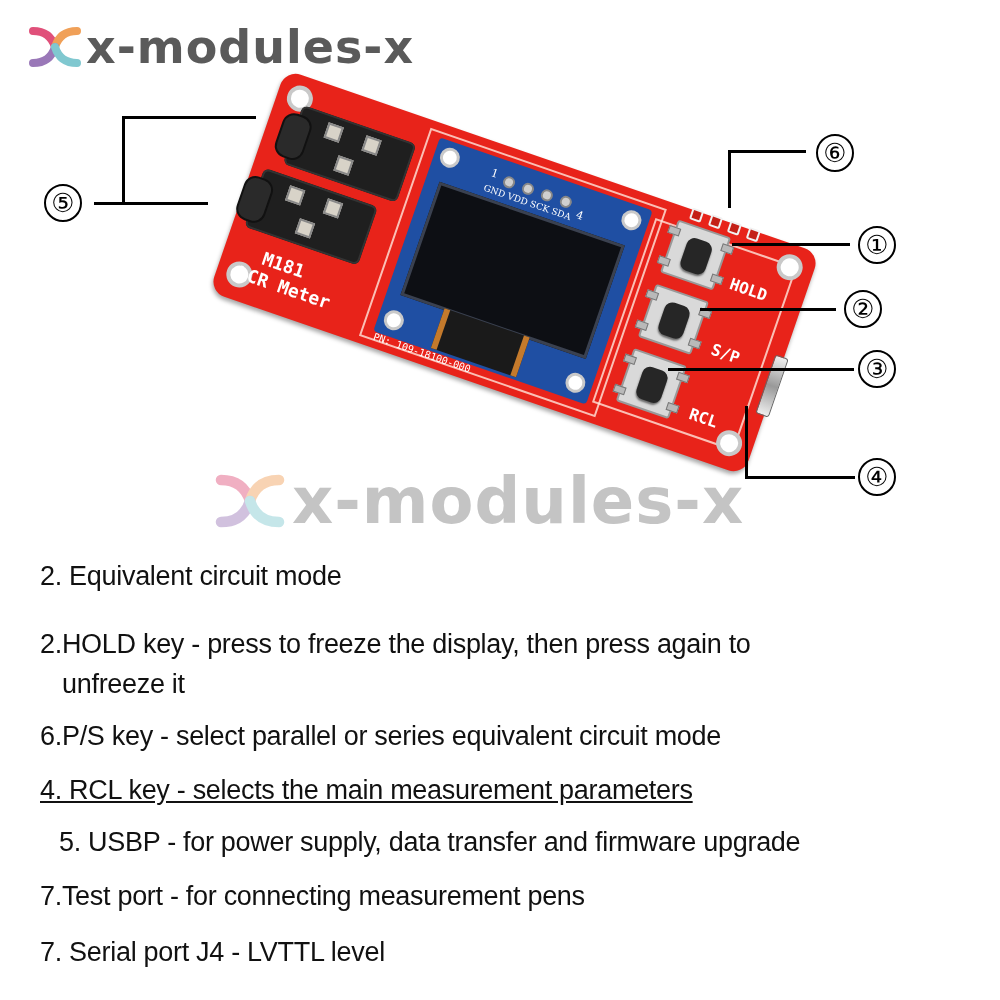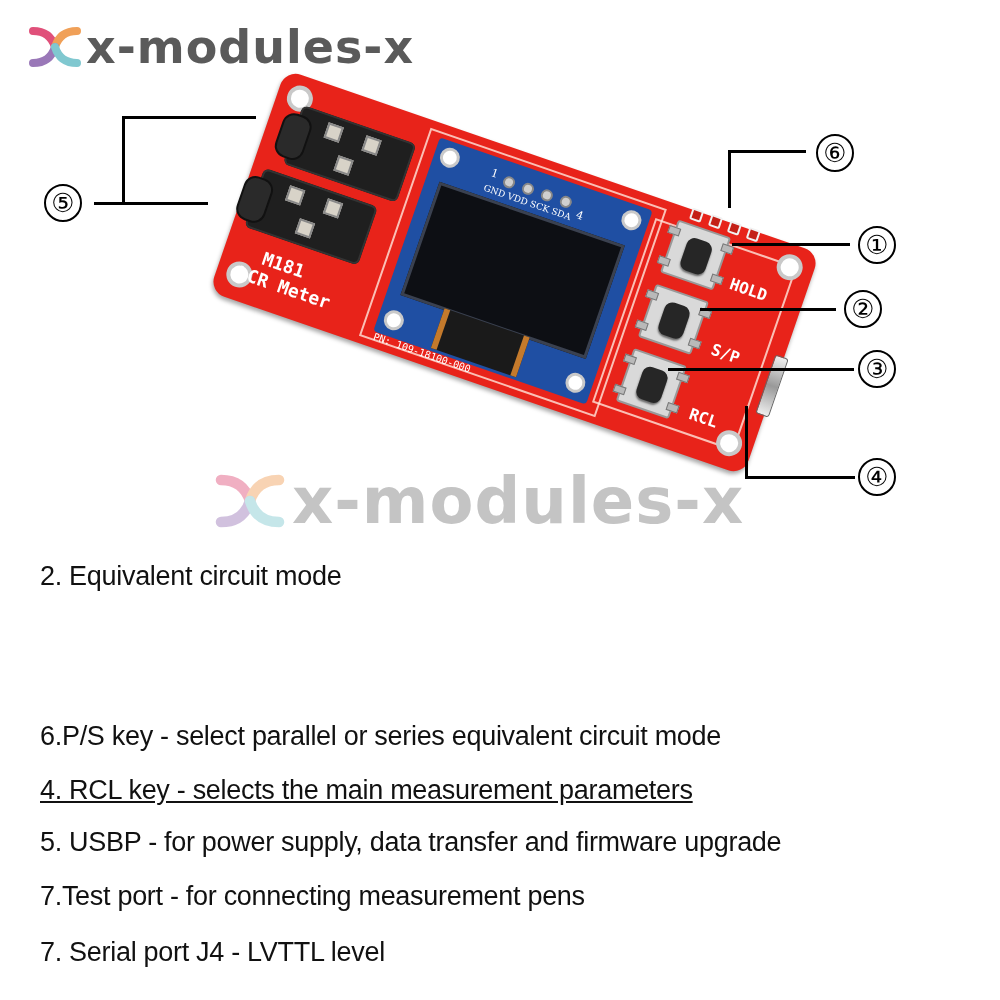--- a/index.html
+++ b/index.html
@@ -195,28 +195,30 @@
     </svg>
   </div>
   <span class="logo-text">x-modules-x</span>
 </div>
 
 <ul class="desc-list">
   <li class="desc-item" style="top:0px;">
     <span>2. Equivalent circuit mode</span>
   </li>
   <li class="desc-item" style="top:68px;">
+    <span>2.HOLD key - press to freeze the display, then press again to</span>
+    <span class="cont">unfreeze it</span>
   </li>
   <li class="desc-item" style="top:160px;">
     <span>6.P/S key - select parallel or series equivalent circuit mode</span>
   </li>
   <li class="desc-item" style="top:214px;text-decoration:underline;">
     <span>4. RCL key - selects the main measurement parameters</span>
   </li>
-  <li class="desc-item" style="top:266px;">
+  <li class="desc-item" style="top:266px;margin-left:19px;">
     <span>5. USBP - for power supply, data transfer and firmware upgrade</span>
   </li>
   <li class="desc-item" style="top:320px;">
     <span>7.Test port - for connecting measurement pens</span>
   </li>
   <li class="desc-item" style="top:376px;">
     <span>7. Serial port J4 - LVTTL level</span>
   </li>
 </ul>
 

